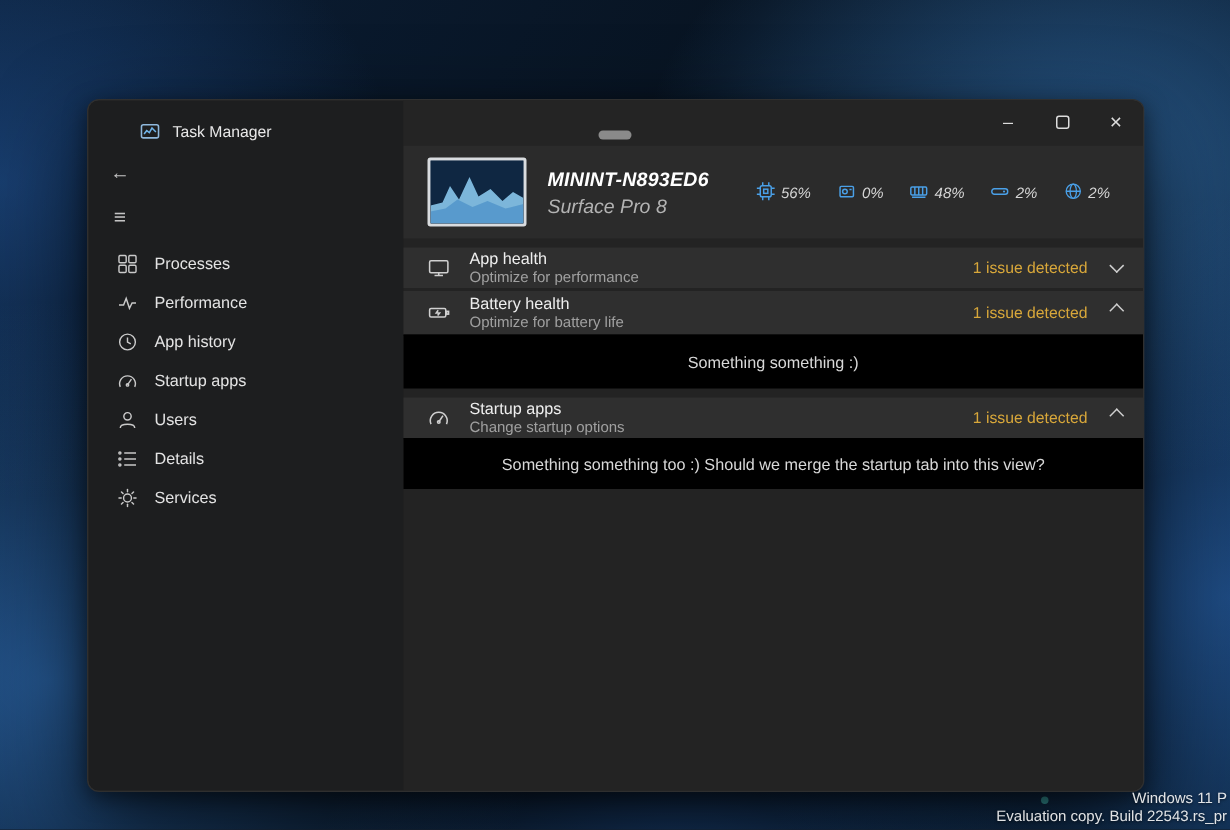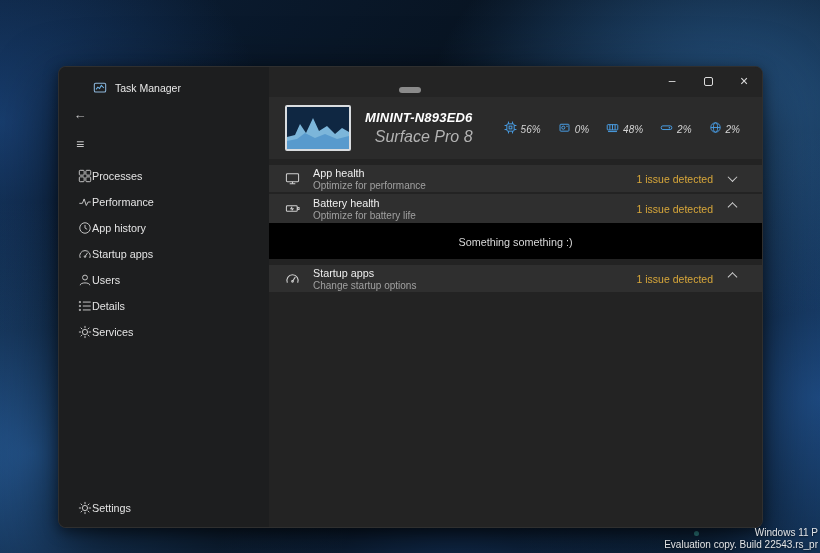--- a/index.html
+++ b/index.html
@@ -30,21 +30,21 @@
 
   
   .sidebar { width:210px; background:#1d1e1f; display:flex; flex-direction:column; flex:none; }
   .app-row { display:flex; align-items:center; gap:8px; margin:14px 0 0 34px; height:14px; }
   .app-title { font-size:10.5px; color:#e8e8e8; }
   .icon-btn { width:26px; height:20px; display:flex; align-items:center; justify-content:center;
     color:#c4c4c4; border-radius:4px; }
   .back-btn { margin:9px 0 0 8px; font-size:13px; }
   .menu-btn { margin:10px 0 0 8px; font-size:14px; }
   .nav { margin-top:9px; }
-  .nav-item { height:26px; display:flex; align-items:center; padding-left:15px;
+  .nav-item { height:26px; display:flex; align-items:center; gap:11px; padding-left:15px;
     border-radius:4px; margin:0 4px; }
   .nav-item .lbl { color:#e3e3e3; font-size:10.8px; }
   .side-spacer { flex:1; }
   .settings-item { margin-bottom:6px; }
 
   
   .main { flex:1; background:#232323; position:relative; display:flex; flex-direction:column; }
   .titlebar-strip { height:30px; flex:none; position:relative; background:#242424; }
   .drag-handle { position:absolute; left:130px; top:20px; width:22px; height:6px; border-radius:3px;
     background:#8a8a8a; }
@@ -53,28 +53,28 @@
     color:#dcdcdc; font-size:12px; }
   .max-glyph { width:9px; height:9px; border:1px solid #dcdcdc; border-radius:2px; display:block; }
   .cap.close { font-size:14px; }
 
   .header-band { height:62px; flex:none; background:#2b2b2b; display:flex; align-items:center;
     padding:0 18px 0 16px;font-style:italic; }
   .thumb { width:66px; height:46px; border:2px solid #d9dcdf; border-radius:2px; background:#0f2742;
     flex:none; overflow:hidden; }
   .dev-info { margin-left:14px; display:flex; flex-direction:column; gap:3px; }
   .dev-name { font-size:13px; font-weight:bold; color:#ffffff; letter-spacing:0.2px; }
-  .dev-model { font-size:16px; color:#b3b3b3;text-align:right; }
+  .dev-model { font-size:13px; color:#b3b3b3; }
   .stats { margin-left:auto; display:flex; align-items:flex-end; gap:17px; padding-right:4px; }
   .stat { display:flex; align-items:flex-end; gap:4px; }
   .stat svg { margin-bottom:1px; }
   .stat .val { font-size:10px; color:#d5d5d5; }
 
   .cards { margin-top:6px; display:flex; flex-direction:column; }
-  .card-row { background:#2f2f2f; display:flex; align-items:center; padding:0 26px 0 16px; }
+  .card-row { background:#2f2f2f; display:flex; align-items:center; padding:0 14px 0 16px; }
   .row-h27 { height:27px; }
   .row-h29 { height:29px; }
   .row-icon { width:15px; display:flex; flex:none; margin-right:13px; }
   .row-text { display:flex; flex-direction:column; justify-content:center; gap:1px; }
   .row-title { font-size:10.8px; color:#eeeeee; line-height:12px; }
   .row-sub { font-size:10px; color:#a0a0a0; line-height:11px; }
   .row-right { margin-left:auto; display:flex; align-items:center; gap:16px; }
   .row-status { font-size:10.5px; }
   .chev { width:7px; height:7px; border-right:1.4px solid #cfcfcf; border-bottom:1.4px solid #cfcfcf;
     display:block; }
@@ -192,36 +192,20 @@
             <line x1="3.4" y1="12.6" x2="4.6" y2="11.4"></line>
               <line x1="11.4" y1="4.6" x2="12.6" y2="3.4"></line>
           </svg>
         </span>
         <span class="lbl">Services</span>
       </div>
     </div>
 
     <div class="side-spacer"></div>
 
-    <div class="nav-item settings-item">
-      <span>
-        <svg width="14" height="14" viewBox="0 0 16 16" fill="none" stroke="#c9c9c9" stroke-width="1.1" stroke-linecap="round">
-          <circle cx="8" cy="8" r="3"></circle>
-          <line x1="8" y1="1.5" x2="8" y2="3.2"></line>
-            <line x1="8" y1="12.8" x2="8" y2="14.5"></line>
-          <line x1="1.5" y1="8" x2="3.2" y2="8"></line>
-            <line x1="12.8" y1="8" x2="14.5" y2="8"></line>
-          <line x1="3.4" y1="3.4" x2="4.6" y2="4.6"></line>
-            <line x1="11.4" y1="11.4" x2="12.6" y2="12.6"></line>
-          <line x1="3.4" y1="12.6" x2="4.6" y2="11.4"></line>
-            <line x1="11.4" y1="4.6" x2="12.6" y2="3.4"></line>
-        </svg>
-      </span>
-      <span class="lbl">Settings</span>
-    </div>
   </div>
 
   <div class="main">
 
     <div class="titlebar-strip">
       <div class="drag-handle"></div>
       <div class="caption-buttons">
         <div class="cap">
           <span>–</span>
         </div>
@@ -363,20 +347,23 @@
         </span>
         <span class="row-text">
           <span class="row-title">Startup apps</span>
           <span class="row-sub">Change startup options</span>
         </span>
         <span class="row-right">
           <span class="row-status" style="color:#d8a73a">1 issue detected</span>
           <span class="chev up"></span>
         </span>
       </div>
+      <div class="card-content content-h34">
+        <span>Something something too :) Should we merge the startup tab into this view?</span>
+      </div>
 
     </div>
   </div>
 </div>
 
 <div class="watermark">
   <div>Windows 11 P</div>
   <div>Evaluation copy. Build 22543.rs_pr</div>
 </div>
 

